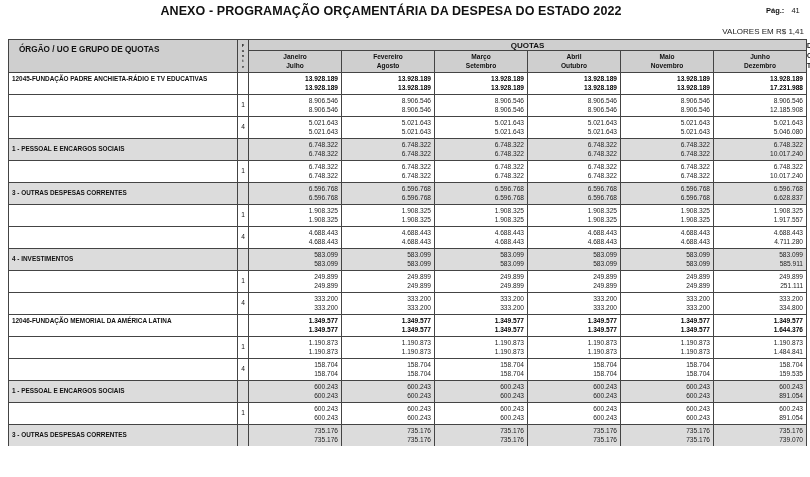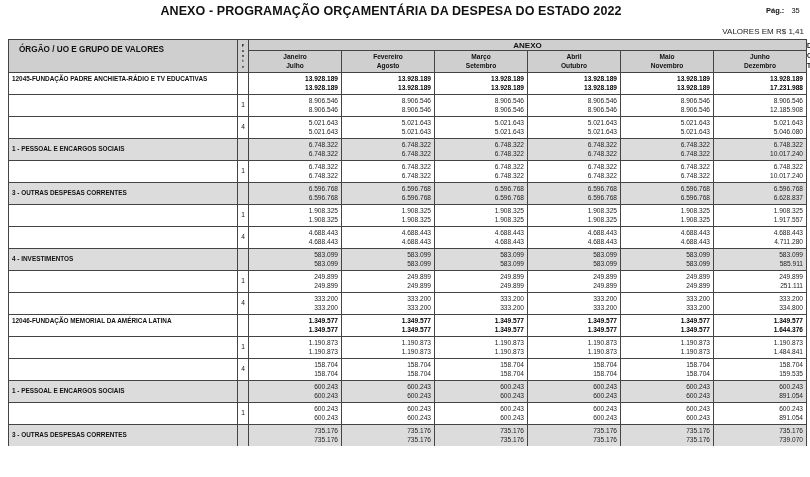--- a/index.html
+++ b/index.html
@@ -36,47 +36,47 @@
   td.cell { padding-top: 1px; padding-bottom: 1px; }
   .num { color: #222; }
   tr.org .num { color: #000; }
 </style>
 </head>
 <body>
 
 <div class="title">ANEXO - PROGRAMAÇÃO ORÇAMENTÁRIA DA DESPESA DO ESTADO 2022</div>
 <div class="pag">
   <span class="lbl">Pág.:</span>
-  <span>35</span>
+  <span>41</span>
 </div>
 <div class="valores">VALORES EM R$ 1,41</div>
 
 <table class="grid">
   <colgroup>
     <col class="c-name">
       <col class="c-fonte">
     <col class="c-q">
       <col class="c-q">
       <col class="c-q">
       <col class="c-q">
       <col class="c-q">
       <col class="c-q">
     <col class="c-tot">
   </colgroup>
   <thead>
     <tr>
-      <th class="name-h" rowspan="2">ÓRGÃO / UO E GRUPO DE VALORES</th>
+      <th class="name-h" rowspan="2">ÓRGÃO / UO E GRUPO DE QUOTAS</th>
       <th class="fonte-h" rowspan="2">
         <span>F</span><br>
         <span>o</span><br>
         <span>n</span><br>
         <span>t</span><br>
         <span>e</span>
       </th>
-      <th class="quotas-h" colspan="6">ANEXO</th>
+      <th class="quotas-h" colspan="6">QUOTAS</th>
       <th class="tot-h" rowspan="2">
         <span>Dotação</span><br>
         <span>Contingenciada</span>
         <span class="total">TOTAL</span>
       </th>
     </tr>
     <tr id="month-row">
         <th class="month-h"><span>Janeiro</span><br><span>Julho</span></th>
         <th class="month-h"><span>Fevereiro</span><br><span>Agosto</span></th>
         <th class="month-h"><span>Março</span><br><span>Setembro</span></th>

